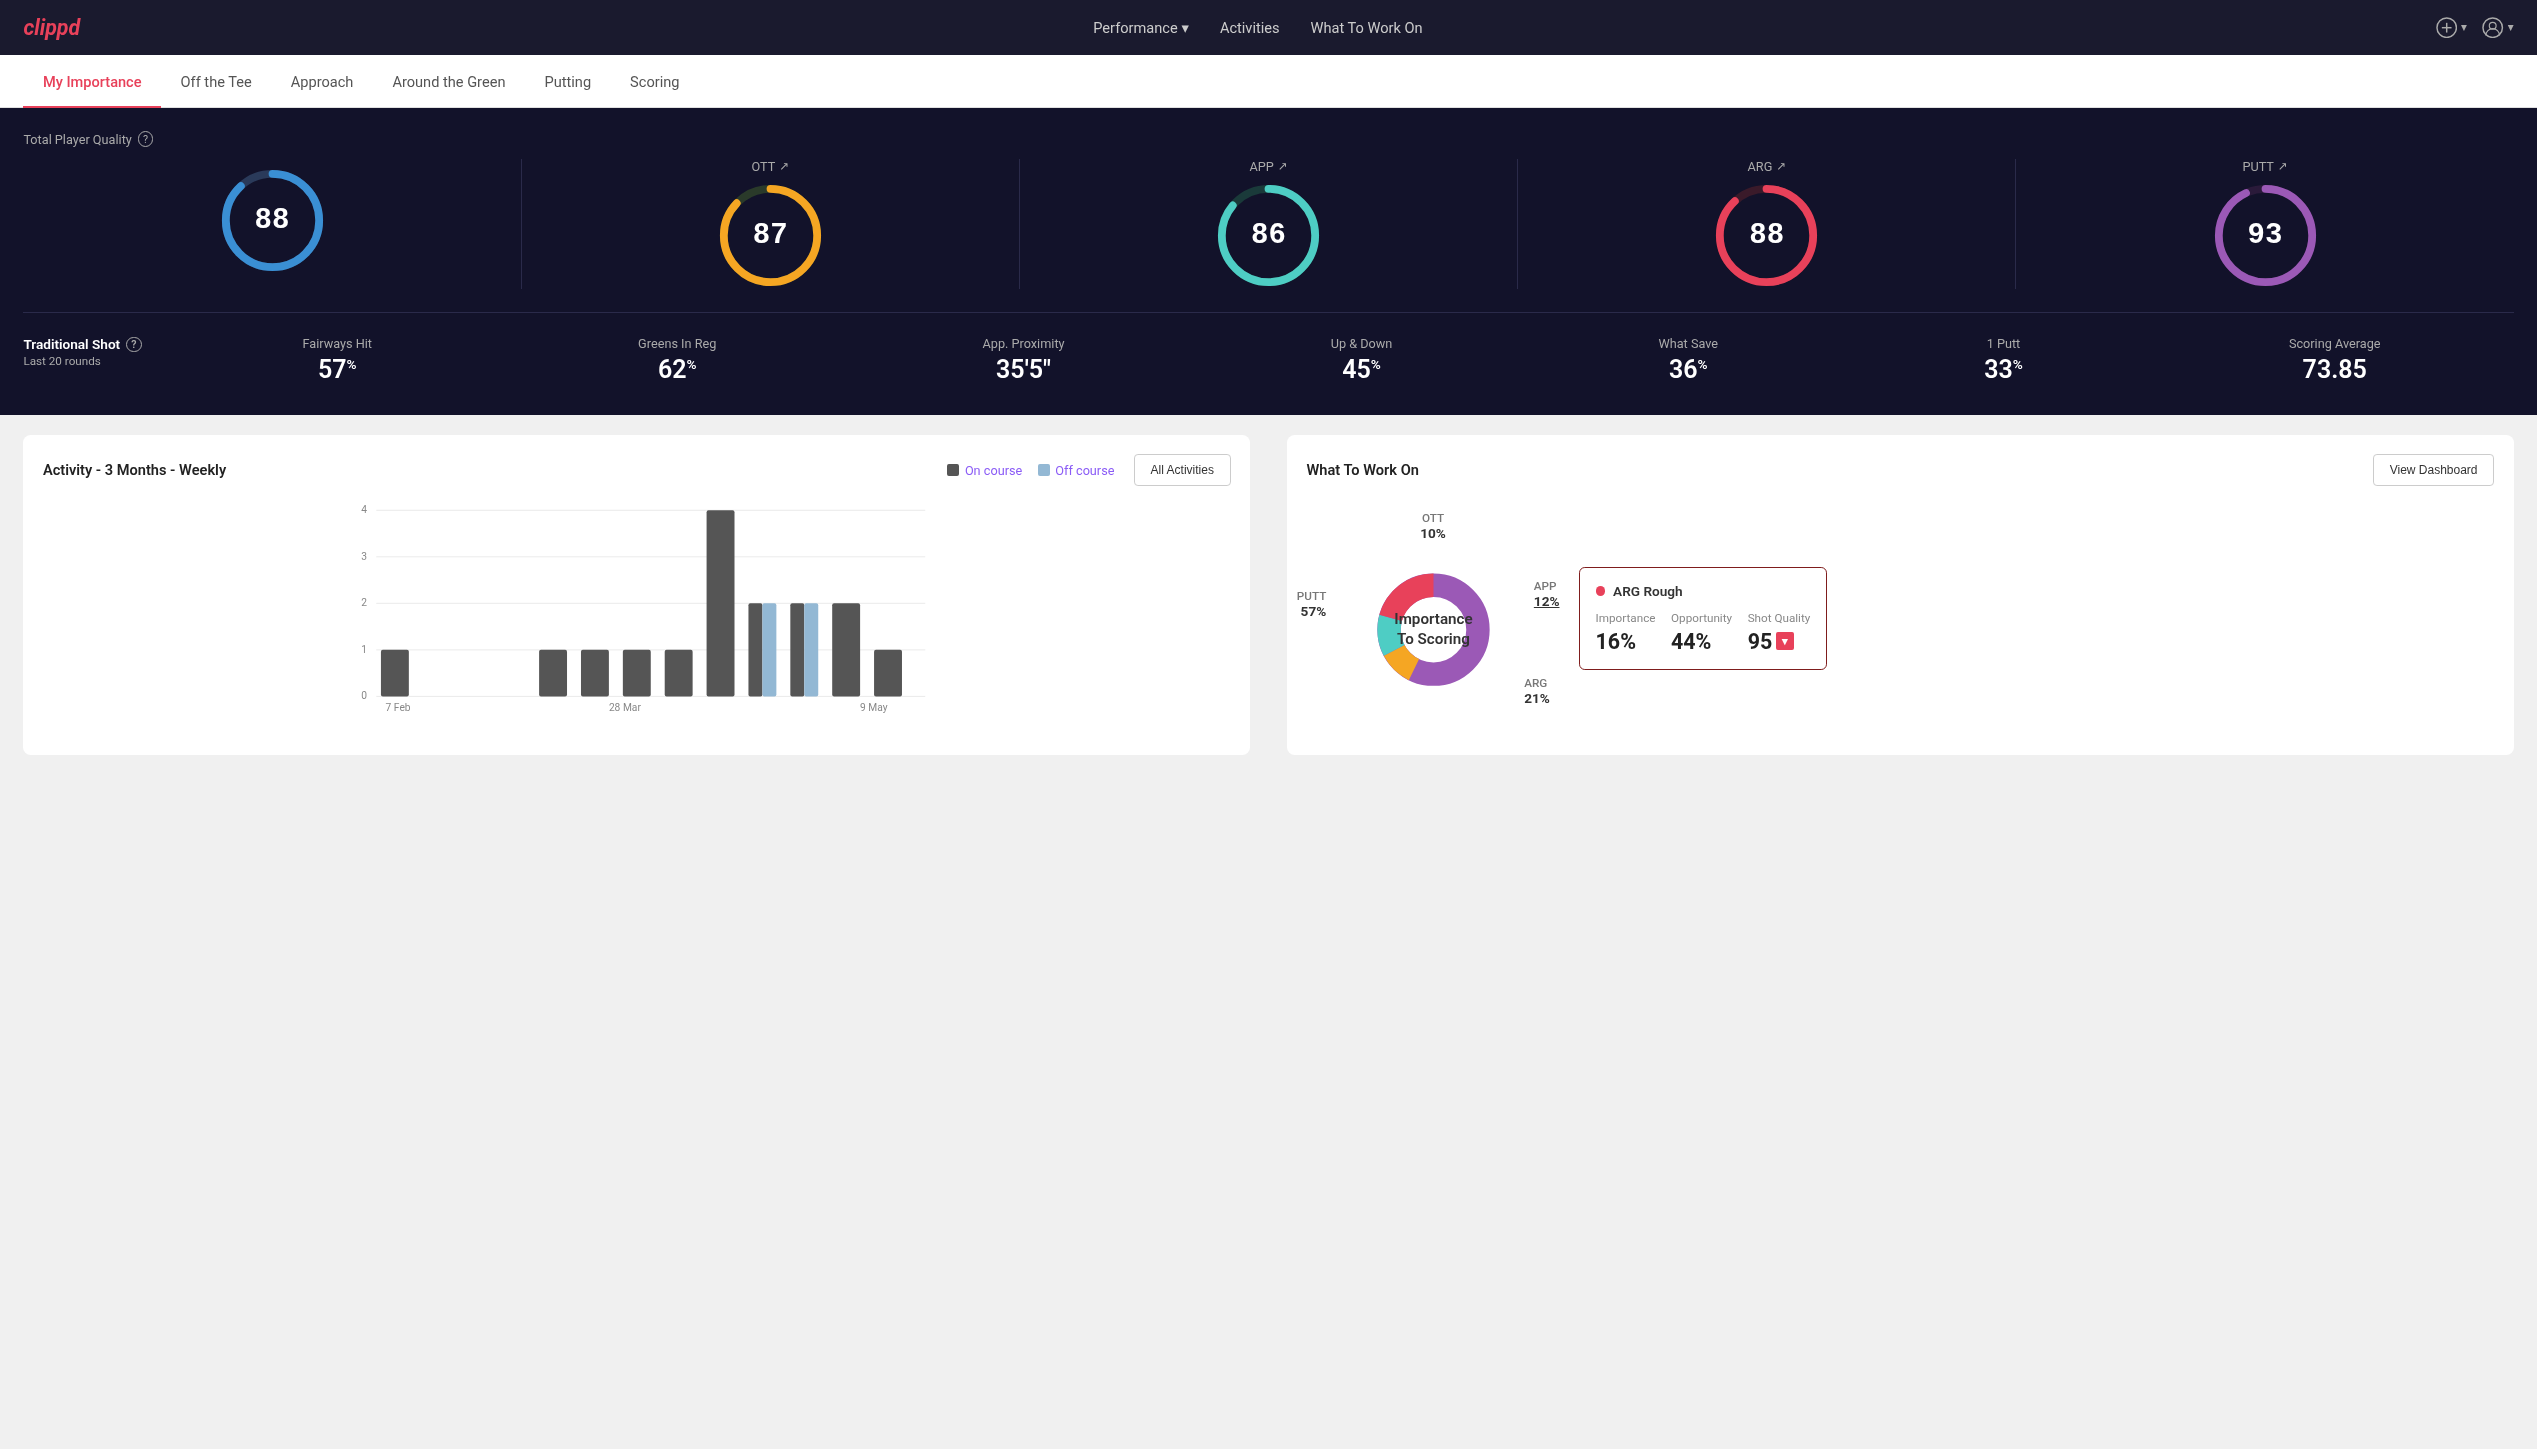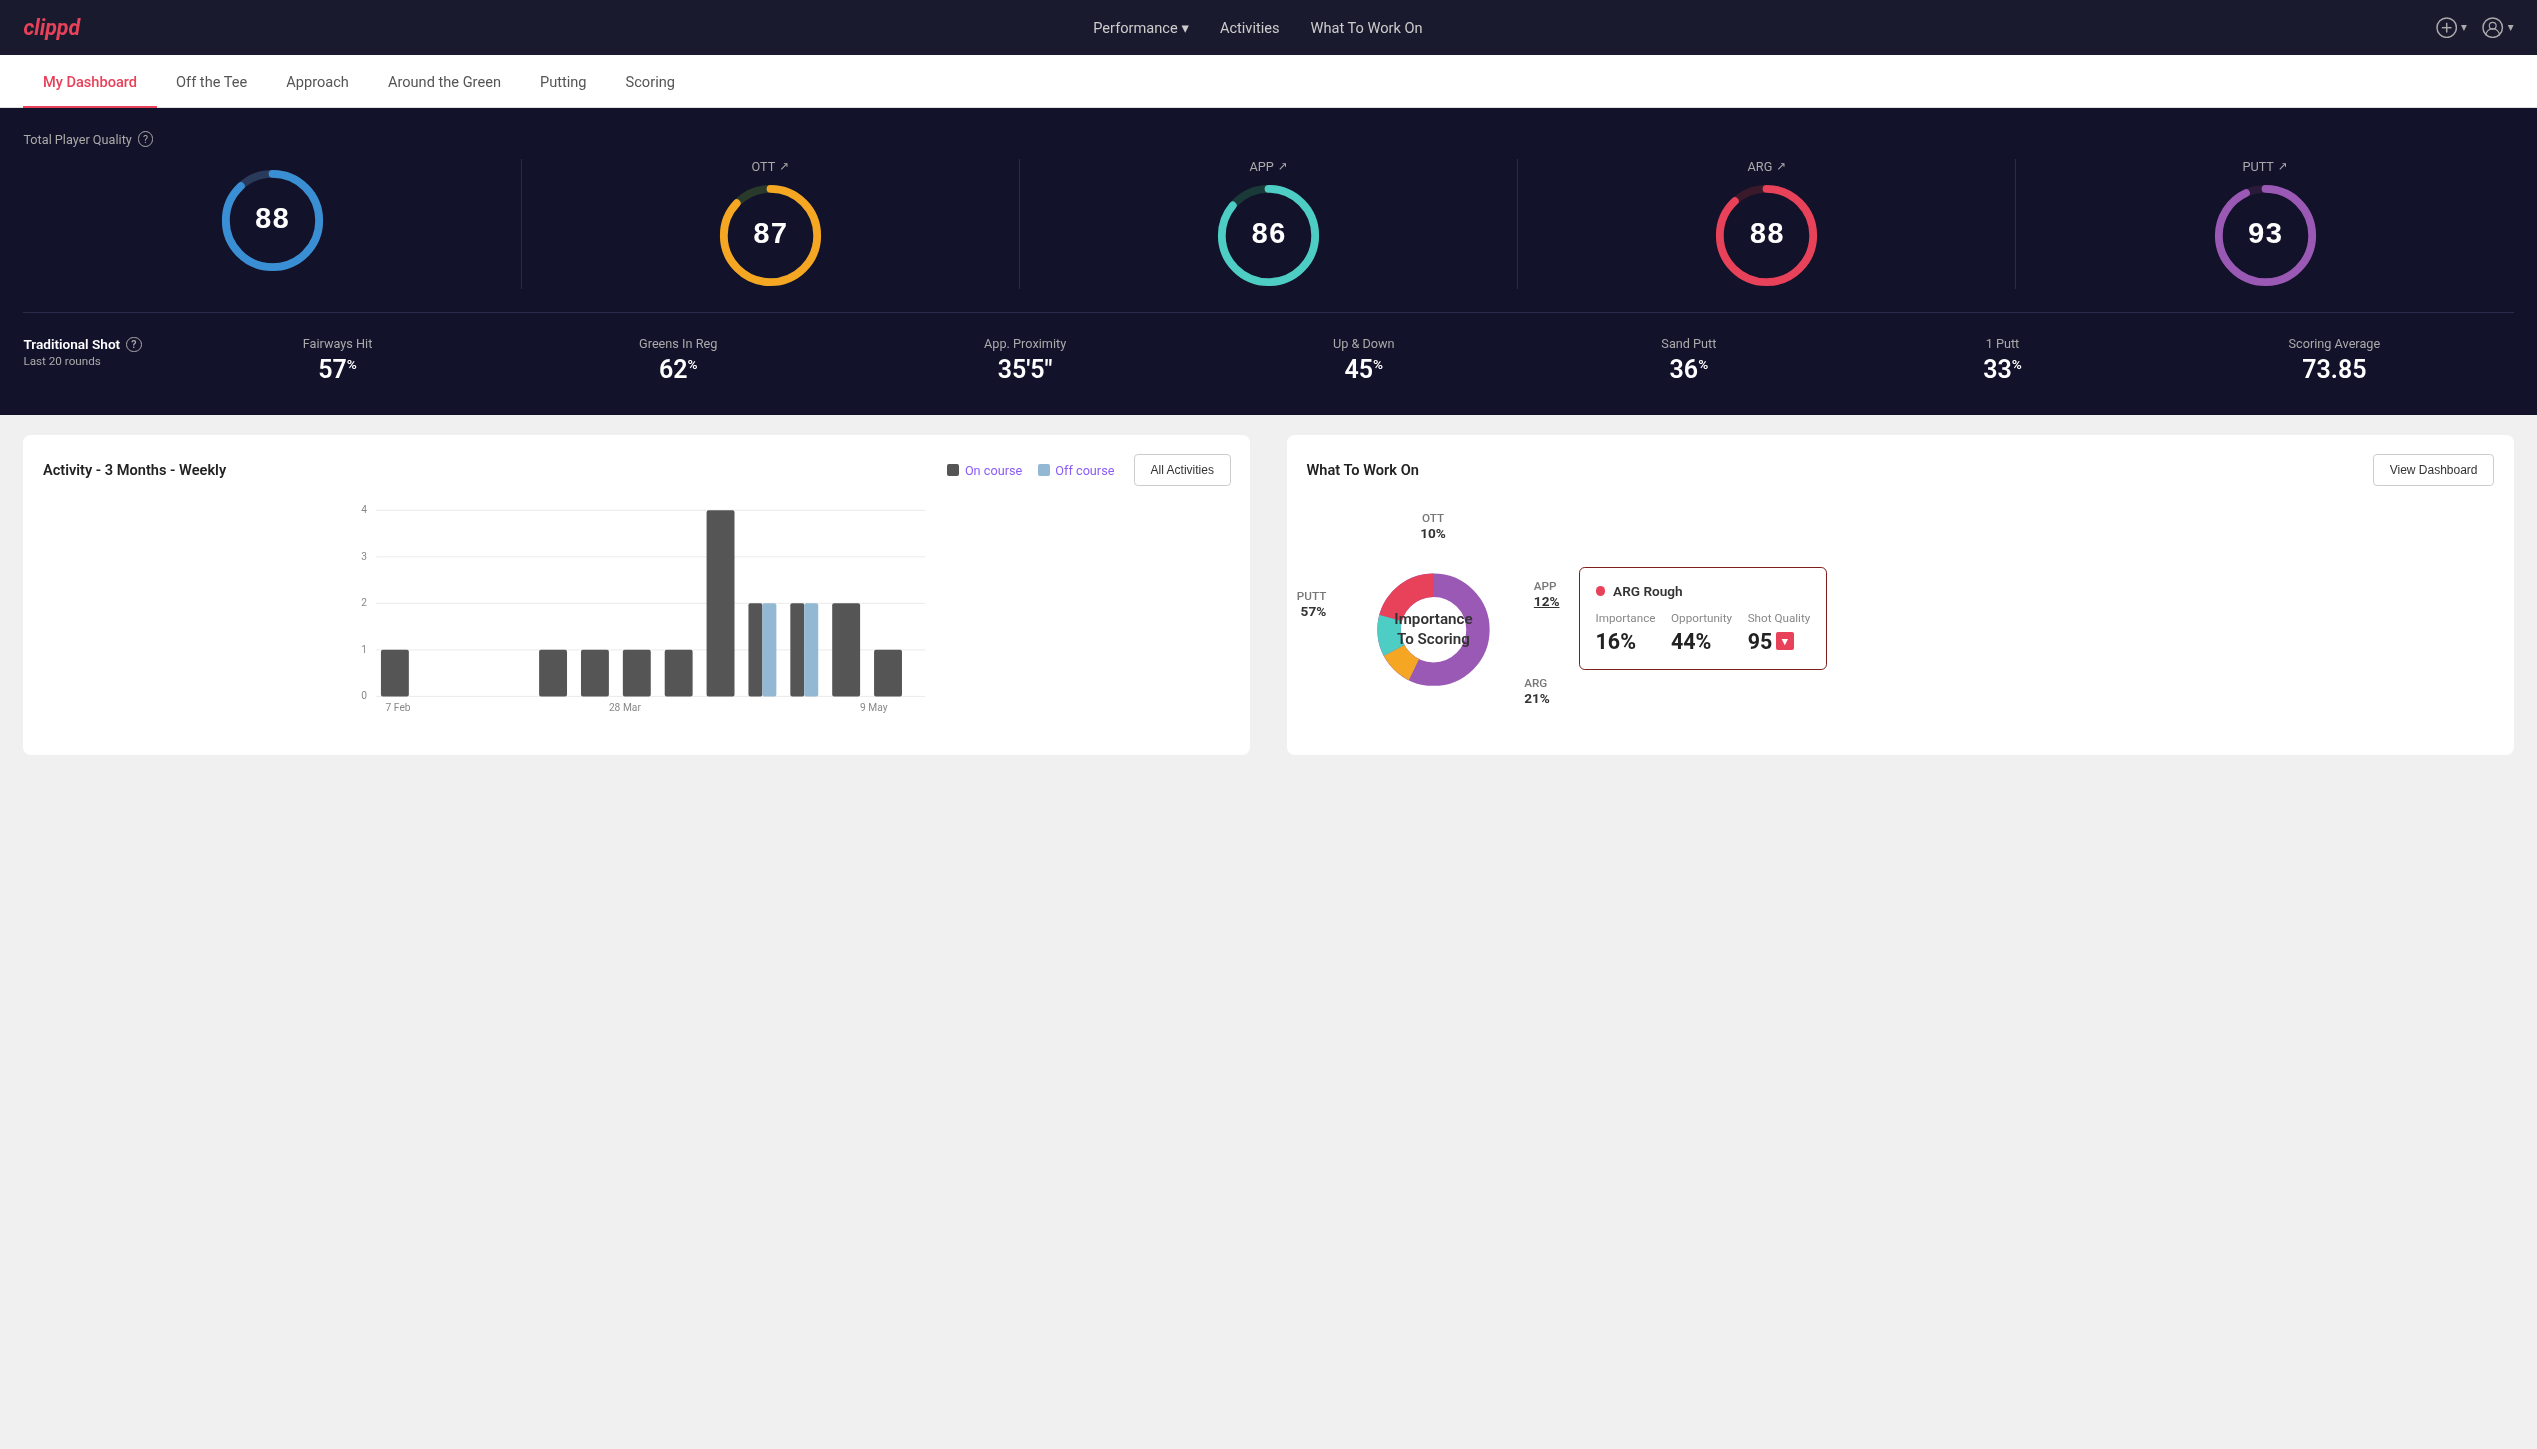--- a/index.html
+++ b/index.html
@@ -400,21 +400,21 @@
         <circle cx="11" cy="9" r="3.5" stroke="#aaa" stroke-width="1.2"></circle>
         <path d="M4 19c0-3.866 3.134-7 7-7h0c3.866 0 7 3.134 7 7" stroke="#aaa" stroke-width="1.2"></path>
       </svg>
       <span style="font-size:11.7px;color:#aaa">▾</span>
     </div>
   </div>
 </nav>
 
 <div class="tab-bar">
   <div class="tab-item active">
-    <span>My Dashboard</span>
+    <span>My Importance</span>
   </div>
   <div class="tab-item">
     <span>Off the Tee</span>
   </div>
   <div class="tab-item">
     <span>Approach</span>
   </div>
   <div class="tab-item">
     <span>Around the Green</span>
   </div>
@@ -528,21 +528,21 @@
       </div>
       <div class="trad-stat">
         <div class="trad-stat-label">App. Proximity</div>
         <div class="trad-stat-value">35'5"</div>
       </div>
       <div class="trad-stat">
         <div class="trad-stat-label">Up &amp; Down</div>
         <div class="trad-stat-value">45<sup>%</sup></div>
       </div>
       <div class="trad-stat">
-        <div class="trad-stat-label">Sand Putt</div>
+        <div class="trad-stat-label">What Save</div>
         <div class="trad-stat-value">36<sup>%</sup></div>
       </div>
       <div class="trad-stat">
         <div class="trad-stat-label">1 Putt</div>
         <div class="trad-stat-value">33<sup>%</sup></div>
       </div>
       <div class="trad-stat">
         <div class="trad-stat-label">Scoring Average</div>
         <div class="trad-stat-value">73.85</div>
       </div>

